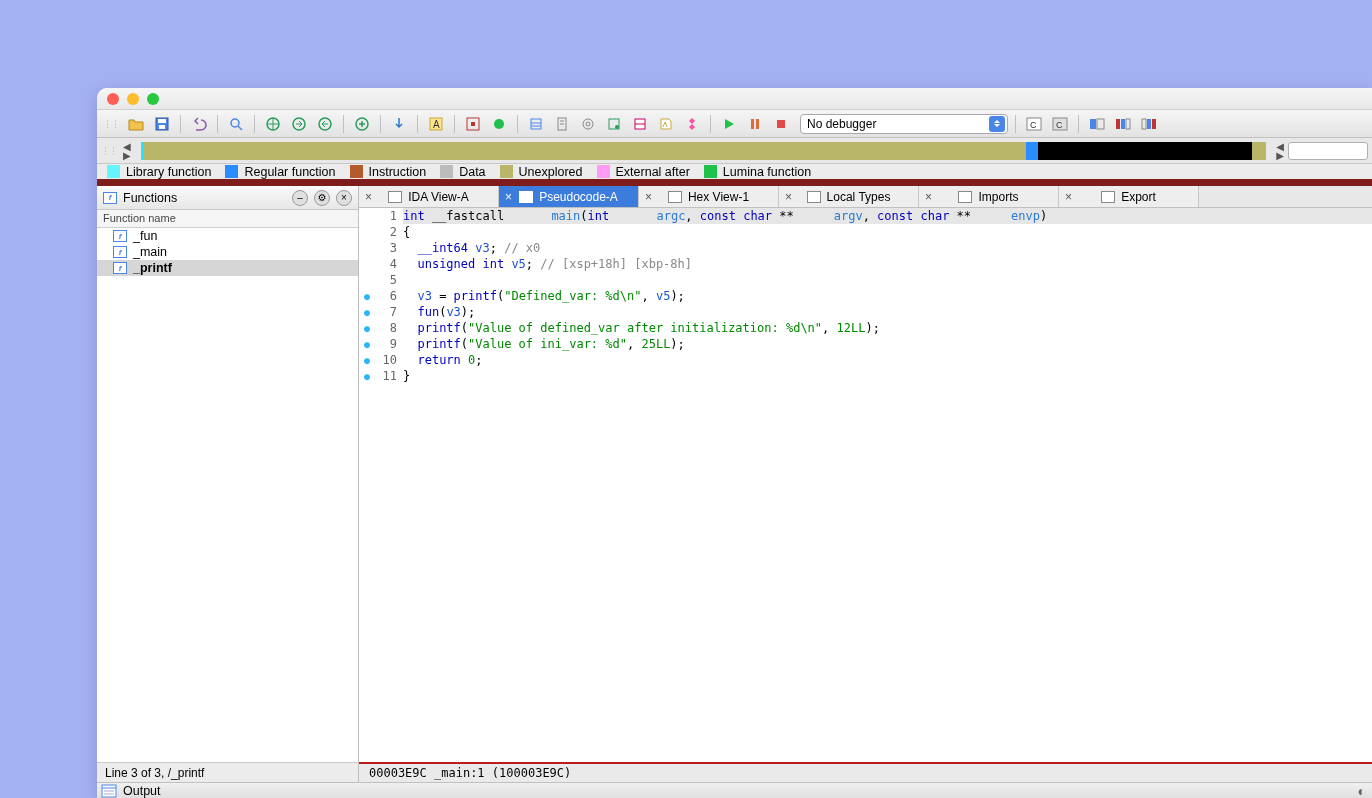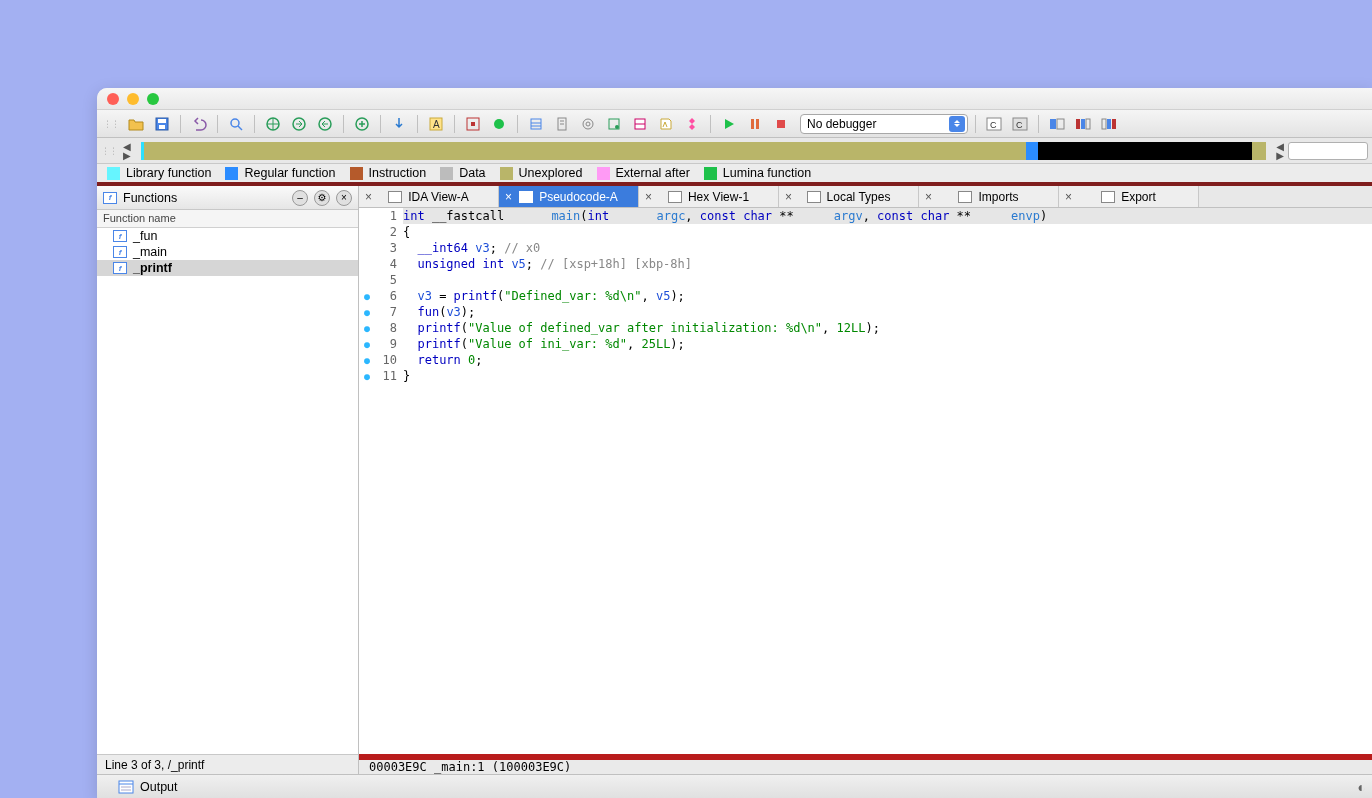--- a/index.html
+++ b/index.html
@@ -50,21 +50,21 @@
   }
   .tgrip { color:#b0b0b0; font-size:9px; letter-spacing:-1px; margin-right:2px;}
   .tb-btn {
     width: 22px; height: 22px;
     display: flex; align-items: center; justify-content: center;
     cursor: pointer;
     border-radius: 3px;
   }
   .tb-sep { width:1px; height:18px; background:#c0c0c0; margin:0 3px;}
   .debugger-select {
-    width: 168px; height: 20px;
+    width: 208px; height: 20px;
     background: #fff;
     border: 1px solid #a8a8a8;
     border-radius: 4px;
     font-size: 12px;
     padding: 0 20px 0 6px;
     display: flex; align-items: center;
     position: relative;
     margin-left: 4px;
   }
   .select-arrows {
@@ -96,21 +96,21 @@
     position: relative;
   }
   .overview-seg { position:absolute; top:0; bottom:0;}
   .ov-cyan { left:0; width:3px; background:#2be0ff;}
   .ov-blue { right:228px; width:12px; background:#2b8cff;}
   .ov-black { right:14px; width:214px; background:#000;}
   .nav-input { width:80px; height:18px; border:1px solid #b0b0b0; background:#fff; border-radius:3px;}
   .legend {
     height: 22px;
     background: #ececec;
-    border-bottom: 4px solid #7f1d1d;
+    border-bottom: 7px solid #7f1d1d;
     display: flex;
     align-items: center;
     padding: 0 10px;
     gap: 6px;
     font-size: 12.5px;
   }
   .lg-box { width:13px; height:13px;}
   .content {
     flex: 1;
     display: flex;
@@ -215,33 +215,33 @@
   .kw { color:#0000c0;}
   .fn { color:#0000c0;text-align:center;}
   .str { color:#008800;}
   .num { color:#008800;}
   .cmt { color:#888;}
   .var { color:#1d4ed8;}
   .nm { color:#2a7ad0;margin-left:40px;}
   .main-status {
     height: 20px;
     background: #eaeaea;
-    border-top: 6px solid #b91c1c;
+    border-top: 2px solid #b91c1c;
     font-family: Menlo, monospace;
     font-size: 12px;
     padding: 2px 10px;
     display:flex; align-items:center;text-align:center;
   }
   .output-bar {
-    height: 24px;
+    height: 16px;
     background: linear-gradient(#f0f0f0,#e0e0e0);
     border-top: 1px solid #c0c0c0;
     display: flex;
     align-items: center;
-    padding: 0 21px;
+    padding: 0 4px;
     gap: 6px;
     font-size: 12.5px;
     position:relative;
   }
   .out-handle { position:absolute; right:6px; color:#666; font-size:14px;}
   svg { display:block; }
 </style>
 </head>
 <body>
 

